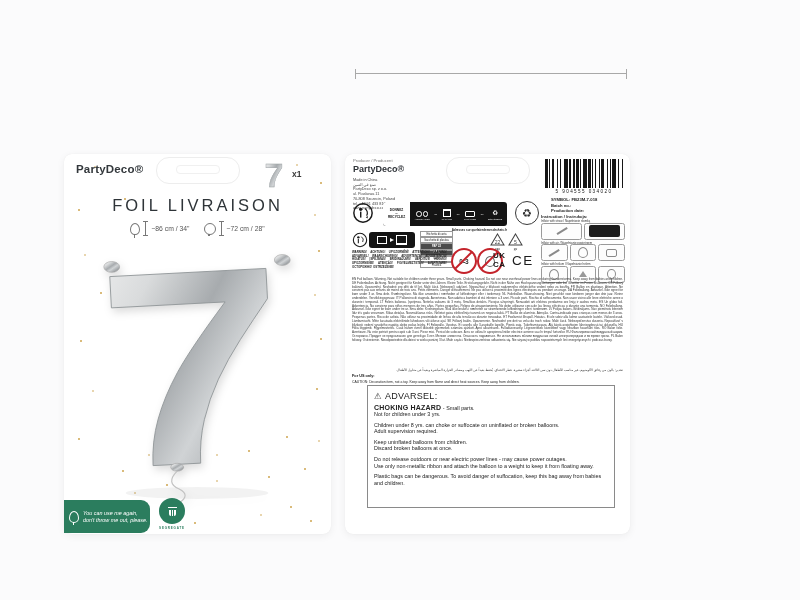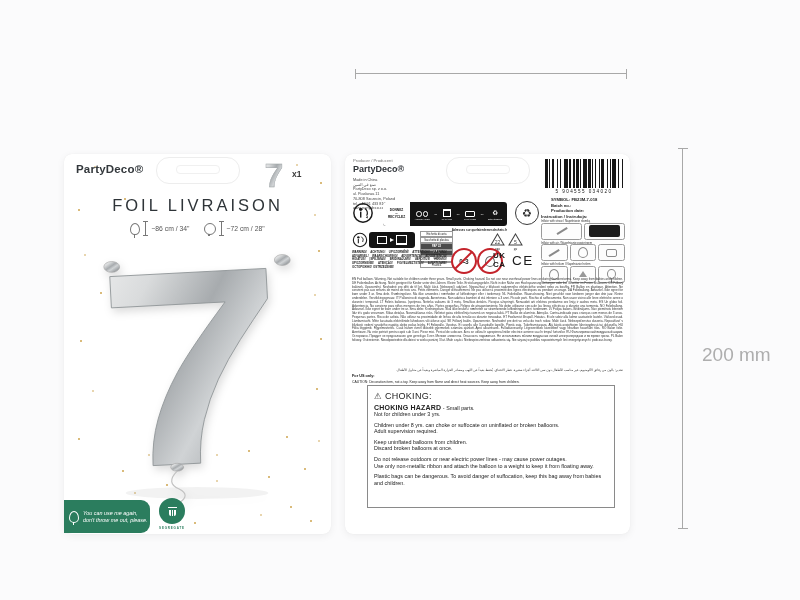--- a/index.html
+++ b/index.html
@@ -114,24 +114,20 @@
 </style>
 </head>
 <body>
 
 <div id="stage">
 
   <div id="dimw">
     <div class="hline"></div>
   </div>
 
-  <div id="dimh">
-    <div class="vline"></div>
-    <div class="lbl">200 mm</div>
-  </div>
 
   <div id="front" class="card">
     <div id="dots" class="abs" style="inset:0;">
         <i class="dot" style="left: 30px; top: 12px; opacity: 0.55;"></i>
         <i class="dot" style="left: 98px; top: 7px; opacity: 0.9;"></i>
         <i class="dot" style="left: 168px; top: 16px; opacity: 0.9;"></i>
         <i class="dot" style="left: 232px; top: 10px; opacity: 0.55;"></i>
         <i class="dot" style="left: 256px; top: 28px; opacity: 0.9;"></i>
         <i class="dot" style="left: 14px; top: 55px; opacity: 0.9;"></i>
         <i class="dot" style="left: 250px; top: 60px; opacity: 0.55;"></i>
@@ -414,21 +410,21 @@
     </div>
     <div id="b-ce" class="abs">CE</div>
 
     <div id="b-body" class="abs">EN Foil balloon. Warning. Not suitable for children under three years. Small parts. Choking hazard. Do not use near overhead power lines or during thunderstorms. Keep away from babies and children. DE Folienballon. Achtung. Nicht geeignet für Kinder unter drei Jahren. Kleine Teile. Erstickungsgefahr. Nicht in der Nähe von Hochspannungsleitungen oder bei Gewitter im Freien loslassen. CS Fóliový balónek. Upozornění. Nevhodné pro děti do tří let. Malé části. Nebezpečí udušení. Nepoužívat v blízkosti nadzemního elektrického vedení nebo za bouřky. FR Ballon en plastique. Attention. Ne convient pas aux enfants de moins de trois ans. Petits éléments. Danger d'étouffement. Ne pas utiliser à proximité des lignes électriques ou pendant un orage. DA Folieballong. Advarsel. Ikke egnet for børn under 3 år. Små dele. Kvælningsfare. Må ikke anvendes i nærheden af luftledninger eller i tordenvejr. NL Folieballon. Waarschuwing. Niet geschikt voor kinderen jonger dan drie jaar. Kleine onderdelen. Verstikkingsgevaar. IT Palloncino di stagnola. Avvertenza. Non adatto a bambini di età inferiore a 3 anni. Piccole parti. Rischio di soffocamento. Non usare vicino alle linee elettriche aeree o durante i temporali. LT Folinis balionas. Įspėjimas. Netinka vaikams iki 3 metų. Smulkios detalės. Pavojus užspringti. Nenaudoti arti elektros perdavimo oro linijų ir audros metu. ES Un globo foil. Advertencia. No conviene para niños menores de tres años. Partes pequeñas. Peligro de atragantamiento. No debe utilizarse cerca de las líneas eléctricas o durante una tormenta. NO Folieballong. Advarsel. Ikke egnet for barn under tre år. Små deler. Kvelningsfare. Skal ikke brukes i nærheten av strømførende luftledninger eller i tordenvær. LV Folijas balons. Brīdinājums. Nav piemērots bērniem līdz trīs gadu vecumam. Sīkas detaļas. Nosmakšanas risks. Nelietot gaisa elektrolīniju tuvumā un negaisa laikā. PT Balão de alumínio. Atenção. Contra-indicado para crianças com menos de 3 anos. Pequenas partes. Risco de asfixia. Não utilizar na proximidade de linhas de alta tensão ou durante trovoadas. ET Fooliumist õhupall. Hoiatus. Ei ole sobiv alla kolme aastastele lastele. Väiksed osad. Lämbumisoht. Mitte kasutada elektriliinide läheduses või äikese ajal. SK Fóliový balón. Upozornenie. Nevhodné pre deti vo veku do troch rokov. Malé časti. Nebezpečenstvo dusenia. Nepoužívať v blízkosti vedení vysokého napätia alebo počas búrky. FI Foliopallo. Varoitus. Ei sovellu alle 3-vuotiaille lapsille. Pieniä osia. Tukehtumisvaara. Älä käytä avojohtojen läheisyydessä tai ukkosella. HU Fólia léggömb. Figyelmeztetés. Csak három évnél idősebb gyermekek számára ajánlott. Apró alkatrészek. Fulladásveszély. Légvezetékek közelében vagy viharban használni tilos. RO Balon folie. Avertizare. Nu este potrivit pentru copiii sub 3 ani. Piese mici. Pericol de sufocare. A nu se utiliza în apropierea liniilor electrice aeriene sau în timpul furtunilor. RU Фольгированный воздушный шарик. Осторожно. Продукт не предназначен для детей до 3 лет. Мелкие элементы. Опасность подавиться. Не использовать вблизи воздушных линий электропередачи и во время грозы. PL Balon foliowy. Ostrzeżenie. Nieodpowiednie dla dzieci w wieku poniżej 3 lat. Małe części. Niebezpieczeństwo udławienia się. Nie używaj w pobliżu napowietrznych linii energetycznych i podczas burzy.</div>
     <div id="b-arabic" class="abs">تحذير: بالون من رقائق الألومنيوم. غير مناسب للأطفال دون سن الثالثة. أجزاء صغيرة. خطر الاختناق. يُحفظ بعيداً عن اللهب ومصادر الحرارة المباشرة وبعيداً عن متناول الأطفال.</div>
     <div id="b-usonly" class="abs">For US only:</div>
     <div id="b-caution" class="abs">CAUTION: Decoration item, not a toy. Keep away from flame and direct heat sources. Keep away from children.</div>
 
     <div id="b-warnbox" class="abs">
       <div class="wb-title">
-        <span class="wb-tri">⚠</span><span>CHOKING:</span>
+        <span class="wb-tri">⚠</span><span>ADVARSEL:</span>
       </div>
       <div class="wb-h">
         <b>CHOKING HAZARD</b><span> - Small parts.</span>
       </div>
       <div class="wb-line">Not for children under 3 yrs.</div>
       <div class="wb-p">
         <div class="wb-line">Children under 8 yrs. can choke or suffocate on uninflated or broken balloons.</div>
         <div class="wb-line">Adult supervision required.</div>
       </div>
       <div class="wb-p">

